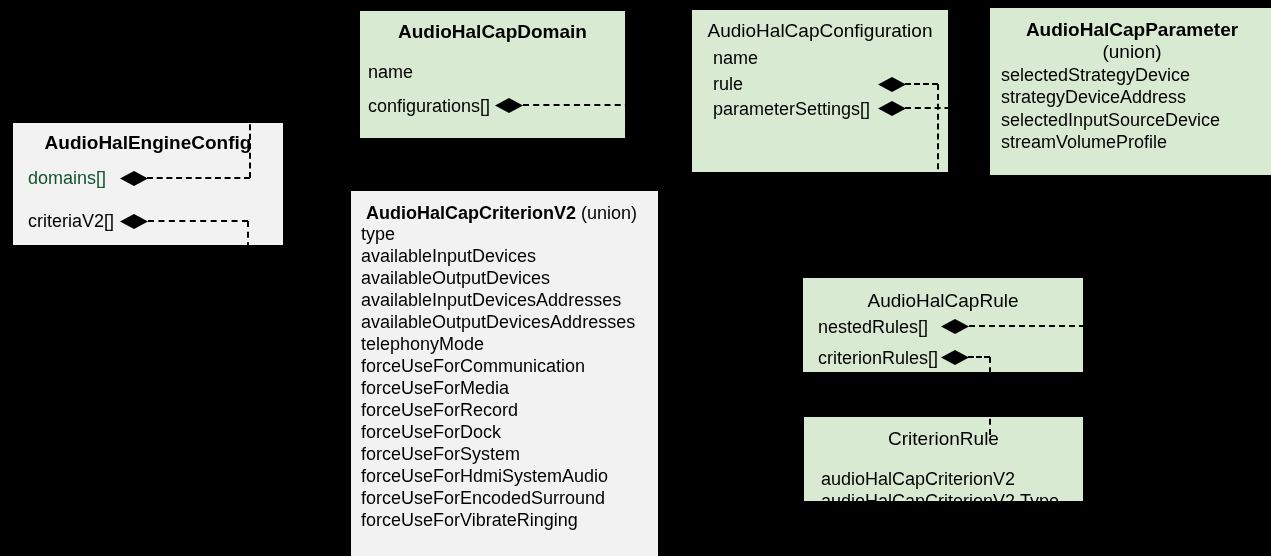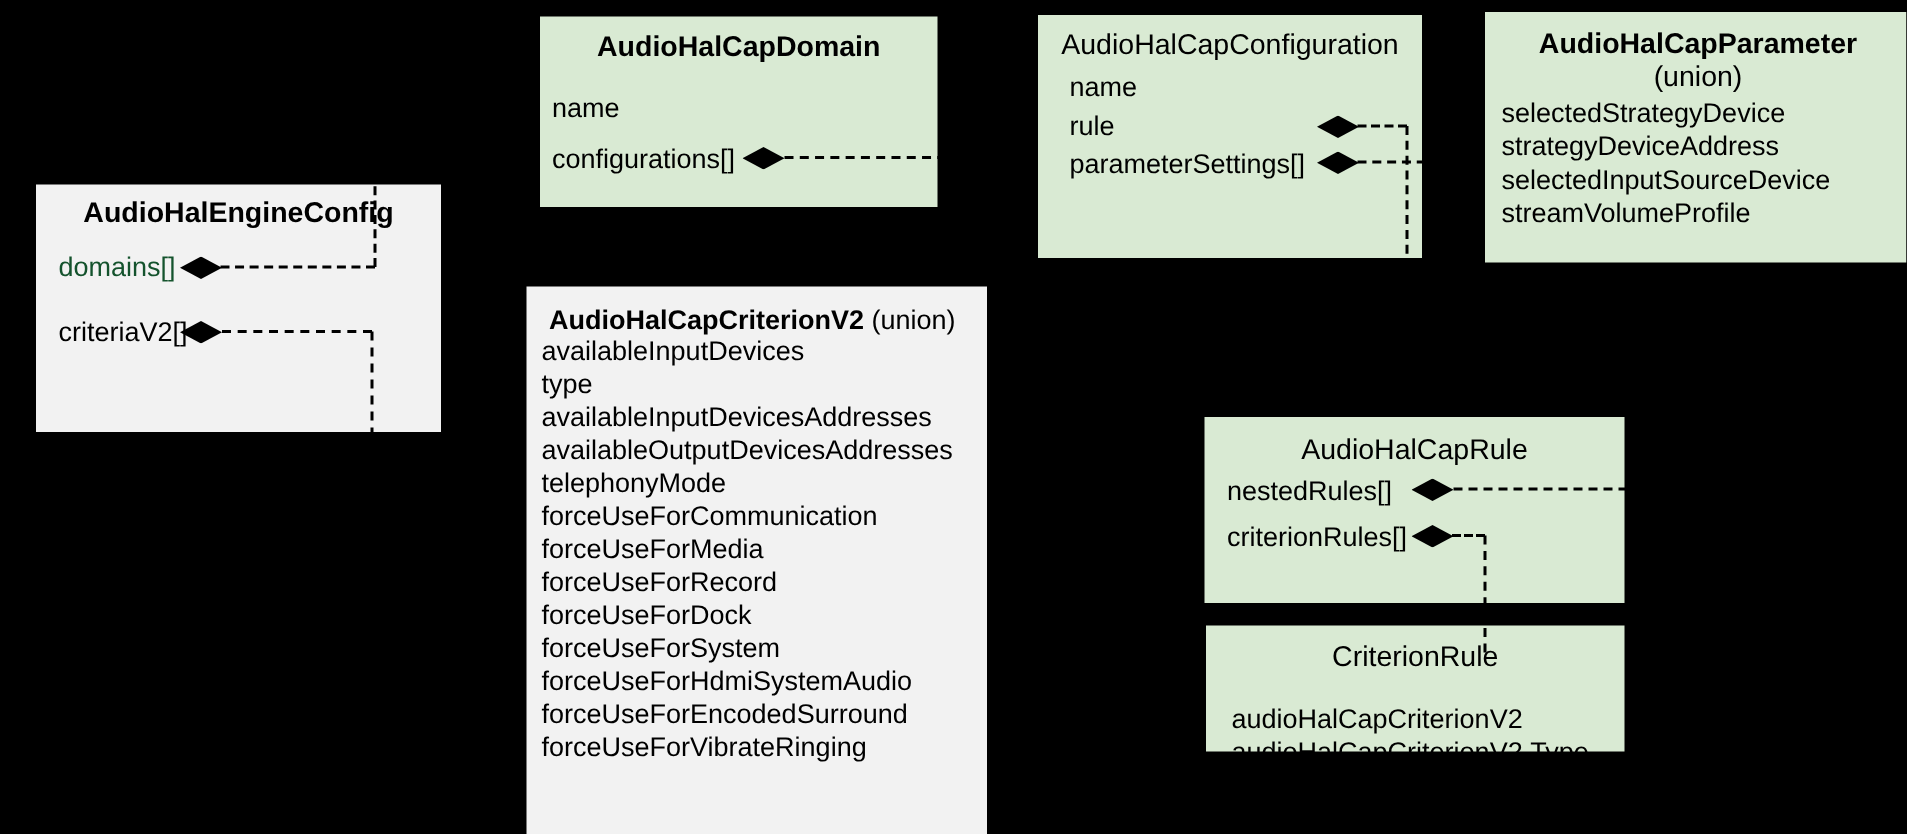--- a/index.html
+++ b/index.html
@@ -32,21 +32,21 @@
     clip-path:polygon(50% 0,100% 50%,50% 100%,0 50%);
   }
   .hline{position:absolute;height:0;border-top:2px dashed #000;z-index:5;}
   .vline{position:absolute;width:0;border-left:2px dashed #000;z-index:5;}
 </style>
 </head>
 <body>
 
 <div id="canvas">
 
-  <div class="box gray" style="left:24px;top:123px;width:270px;height:165px">
+  <div class="box gray" style="left:13px;top:123px;width:270px;height:122px">
     <div class="title bold" style="top:10px">AudioHalEngineConfig</div>
     <div class="row green-text" style="left:15px;top:45px">domains[]</div>
     <div class="row" style="left:15px;top:88px">criteriaV2[]</div>
   </div>
 
   <div class="box green" style="left:360px;top:11px;width:265px;height:127px">
     <div class="title bold" style="top:11px">AudioHalCapDomain</div>
     <div class="row" style="left:8px;top:51px">name</div>
     <div class="row" style="left:8px;top:85px">configurations[]</div>
   </div>
@@ -65,37 +65,38 @@
     <div class="row" style="left:11px;top:79px">strategyDeviceAddress</div>
     <div class="row" style="left:11px;top:102px">selectedInputSourceDevice</div>
     <div class="row" style="left:11px;top:124px">streamVolumeProfile</div>
   </div>
 
   <div class="box gray" style="left:351px;top:191px;width:307px;height:436px">
     <div class="row" style="left:15px;top:12px">
       <b>AudioHalCapCriterionV2</b><span> (union)</span>
     </div>
     <div class="fields-flow" style="left:10px;top:32px">
+      <div class="frow">type</div>
       <div class="frow">availableInputDevices</div>
-      <div class="frow">type</div>
+      <div class="frow">availableOutputDevices</div>
       <div class="frow">availableInputDevicesAddresses</div>
       <div class="frow">availableOutputDevicesAddresses</div>
       <div class="frow">telephonyMode</div>
       <div class="frow">forceUseForCommunication</div>
       <div class="frow">forceUseForMedia</div>
       <div class="frow">forceUseForRecord</div>
       <div class="frow">forceUseForDock</div>
       <div class="frow">forceUseForSystem</div>
       <div class="frow">forceUseForHdmiSystemAudio</div>
       <div class="frow">forceUseForEncodedSurround</div>
       <div class="frow">forceUseForVibrateRinging</div>
     </div>
   </div>
 
-  <div class="box green" style="left:803px;top:278px;width:280px;height:124px">
+  <div class="box green" style="left:803px;top:278px;width:280px;height:94px">
     <div class="title" style="top:13px">AudioHalCapRule</div>
     <div class="row" style="left:15px;top:39px">nestedRules[]</div>
     <div class="row" style="left:15px;top:70px">criterionRules[]</div>
   </div>
 
   <div class="box green" style="left:804px;top:417px;width:279px;height:84px">
     <div class="title" style="top:12px">CriterionRule</div>
     <div class="row" style="left:17px;top:52px">audioHalCapCriterionV2</div>
     <div class="row" style="left:17px;top:74px">audioHalCapCriterionV2.Type</div>
   </div>

